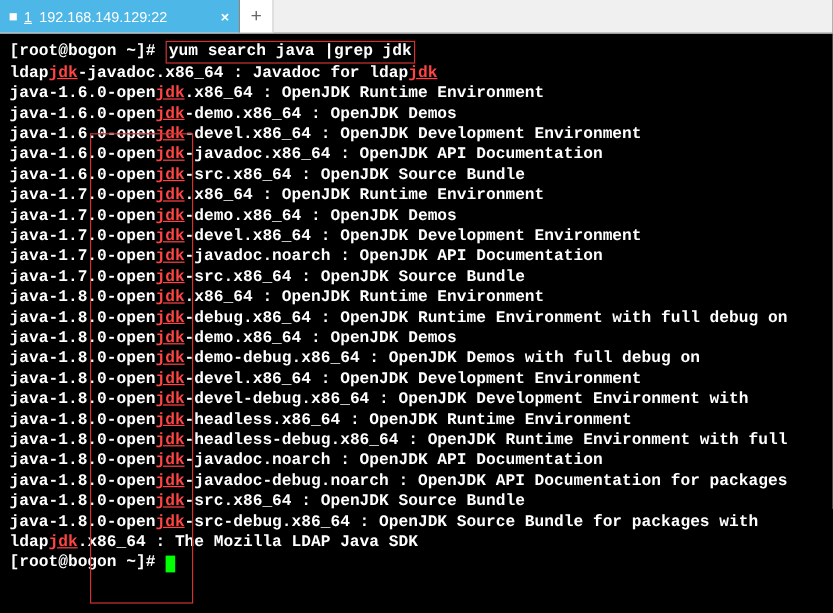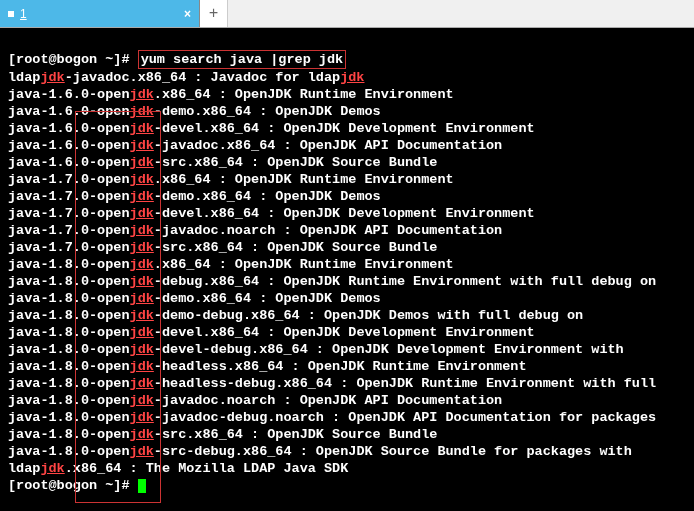--- a/index.html
+++ b/index.html
@@ -68,41 +68,41 @@
     display: inline-block;
     width: 8px;
     height: 14px;
     background: #00ff00;
     vertical-align: text-bottom;
   }
   .cmdbox {
     border: 1px solid #cc3333;
     padding: 0 2px;
     display: inline-block;
-    margin-top: 16px;
   }
   .pkgbox {
     position: absolute;
     border: 1px solid #cc3333;
     left: 75px;
     top: 83px;
     width: 86px;
     height: 392px;
     pointer-events: none;
   }
   .term-wrap { position: relative; }
 </style>
 </head>
 <body>
 
 <div class="window">
   <div class="tabbar">
     <div class="tab">
       <span class="dot"></span>
       <span class="num">1</span>
+      <span>192.168.149.129:22</span>
       <span class="close">×</span>
     </div>
     <div class="newtab">+</div>
   </div>
 
   <div class="term-wrap">
     <div class="terminal" id="term"><span>[root@bogon ~]# </span><span class="cmdbox">yum search java |grep jdk</span>
 <span>ldap<span class="hl">jdk</span>-javadoc.x86_64 : Javadoc for ldap<span class="hl">jdk</span></span>
 <span>java-1.6.0-open<span class="hl">jdk</span>.x86_64 : OpenJDK Runtime Environment</span>
 <span>java-1.6.0-open<span class="hl">jdk</span>-demo.x86_64 : OpenJDK Demos</span>

